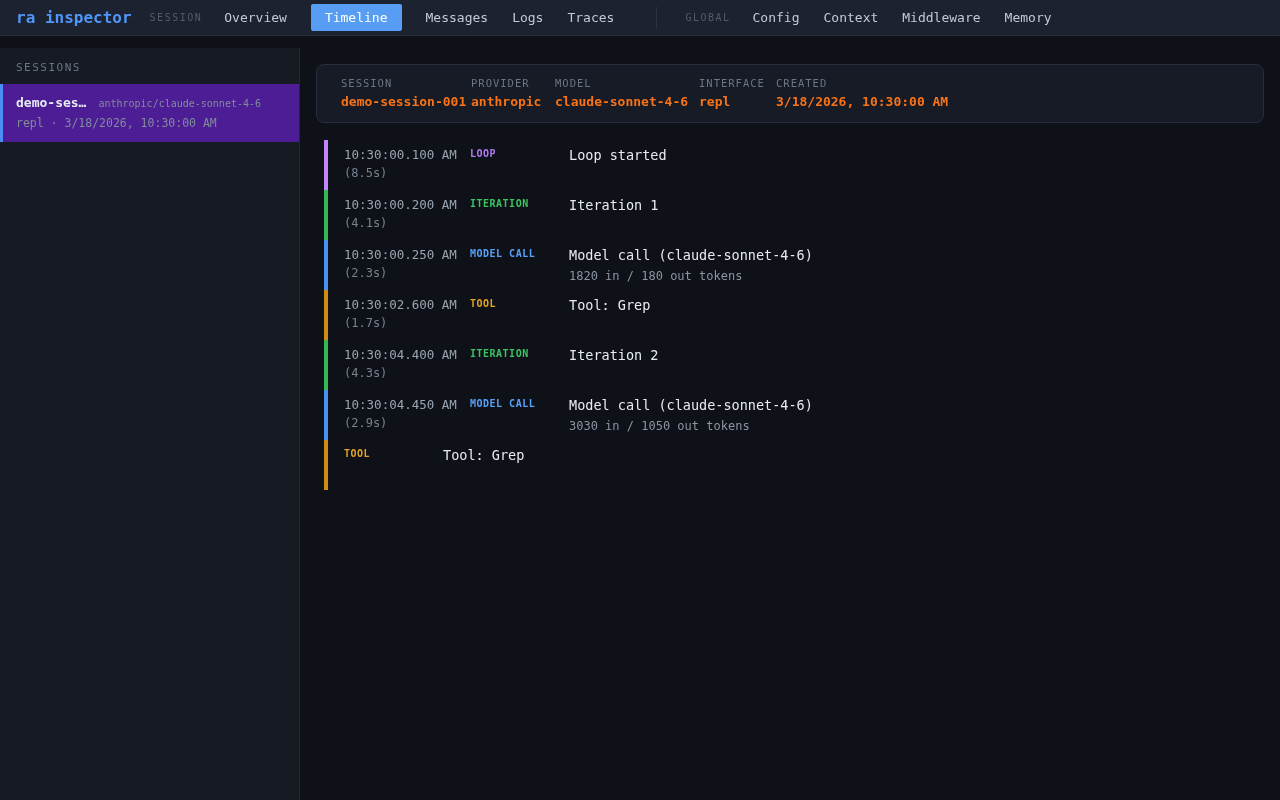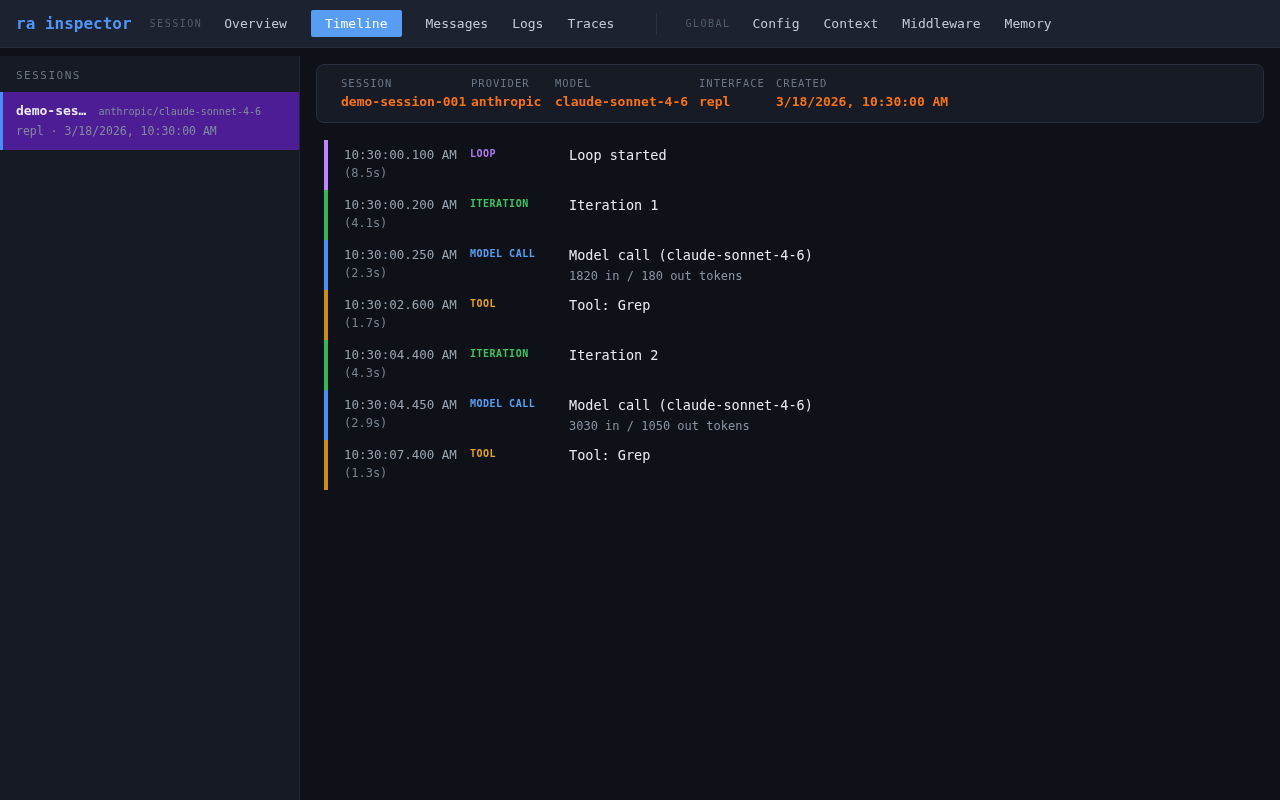--- a/index.html
+++ b/index.html
@@ -5,21 +5,21 @@
   * { margin:0; padding:0; box-sizing:border-box; }
   html,body { width:1280px; height:800px; overflow:hidden; }
   body {
     background:#0e1117;
     font-family:"DejaVu Sans Mono","Liberation Mono",monospace;
     color:#e8ecf2;
   }
 
   
   .topnav {
-    position:fixed; top:0; left:0; right:0; height:48px;
+    position:fixed; top:0; left:0; right:0; height:36px;
     background:#1c2230;
     border-bottom:1px solid #272e3d;
     display:flex; align-items:center;
     padding:0 16px;
     z-index:10;
   }
   .logo {
     color:#4f96f7; font-weight:bold; font-size:16px;
     margin-right:18px; white-space:nowrap;
   }
@@ -37,21 +37,21 @@
     background:#569df3; color:#ffffff;
     padding:6px 14px; border-radius:2px;
   }
   .nav-divider {
     width:1px; height:22px; background:#2c3342;
     margin:0 28px 0 42px;
   }
 
   
   .sidebar {
-    position:fixed; top:56px; left:0; bottom:0; width:300px;
+    position:fixed; top:48px; left:0; bottom:0; width:300px;
     background:#151a23;
     border-right:1px solid #202633;
   }
   .sidebar-header {
     color:#6b7686; font-size:11px; letter-spacing:1.5px;
     padding:13px 16px 10px 16px;
   }
   .session-item {
     padding:11px 16px 12px 13px;
     cursor:pointer;
@@ -241,24 +241,20 @@
         <div class="event-duration">(2.9s)</div>
       </div>
       <div class="event-type">MODEL CALL</div>
       <div class="event-body">
         <div class="event-title">Model call (claude-sonnet-4-6)</div>
         <div class="event-subtitle">3030 in / 1050 out tokens</div>
       </div>
     </div>
 
     <div class="event-row type-tool">
-      <div class="event-time-col">
-        <div class="event-time">10:30:07.400 AM</div>
-        <div class="event-duration">(1.3s)</div>
-      </div>
       <div class="event-type">TOOL</div>
       <div class="event-body">
         <div class="event-title">Tool: Grep</div>
       </div>
     </div>
 
   </section>
 </main>
 
 </body></html>

